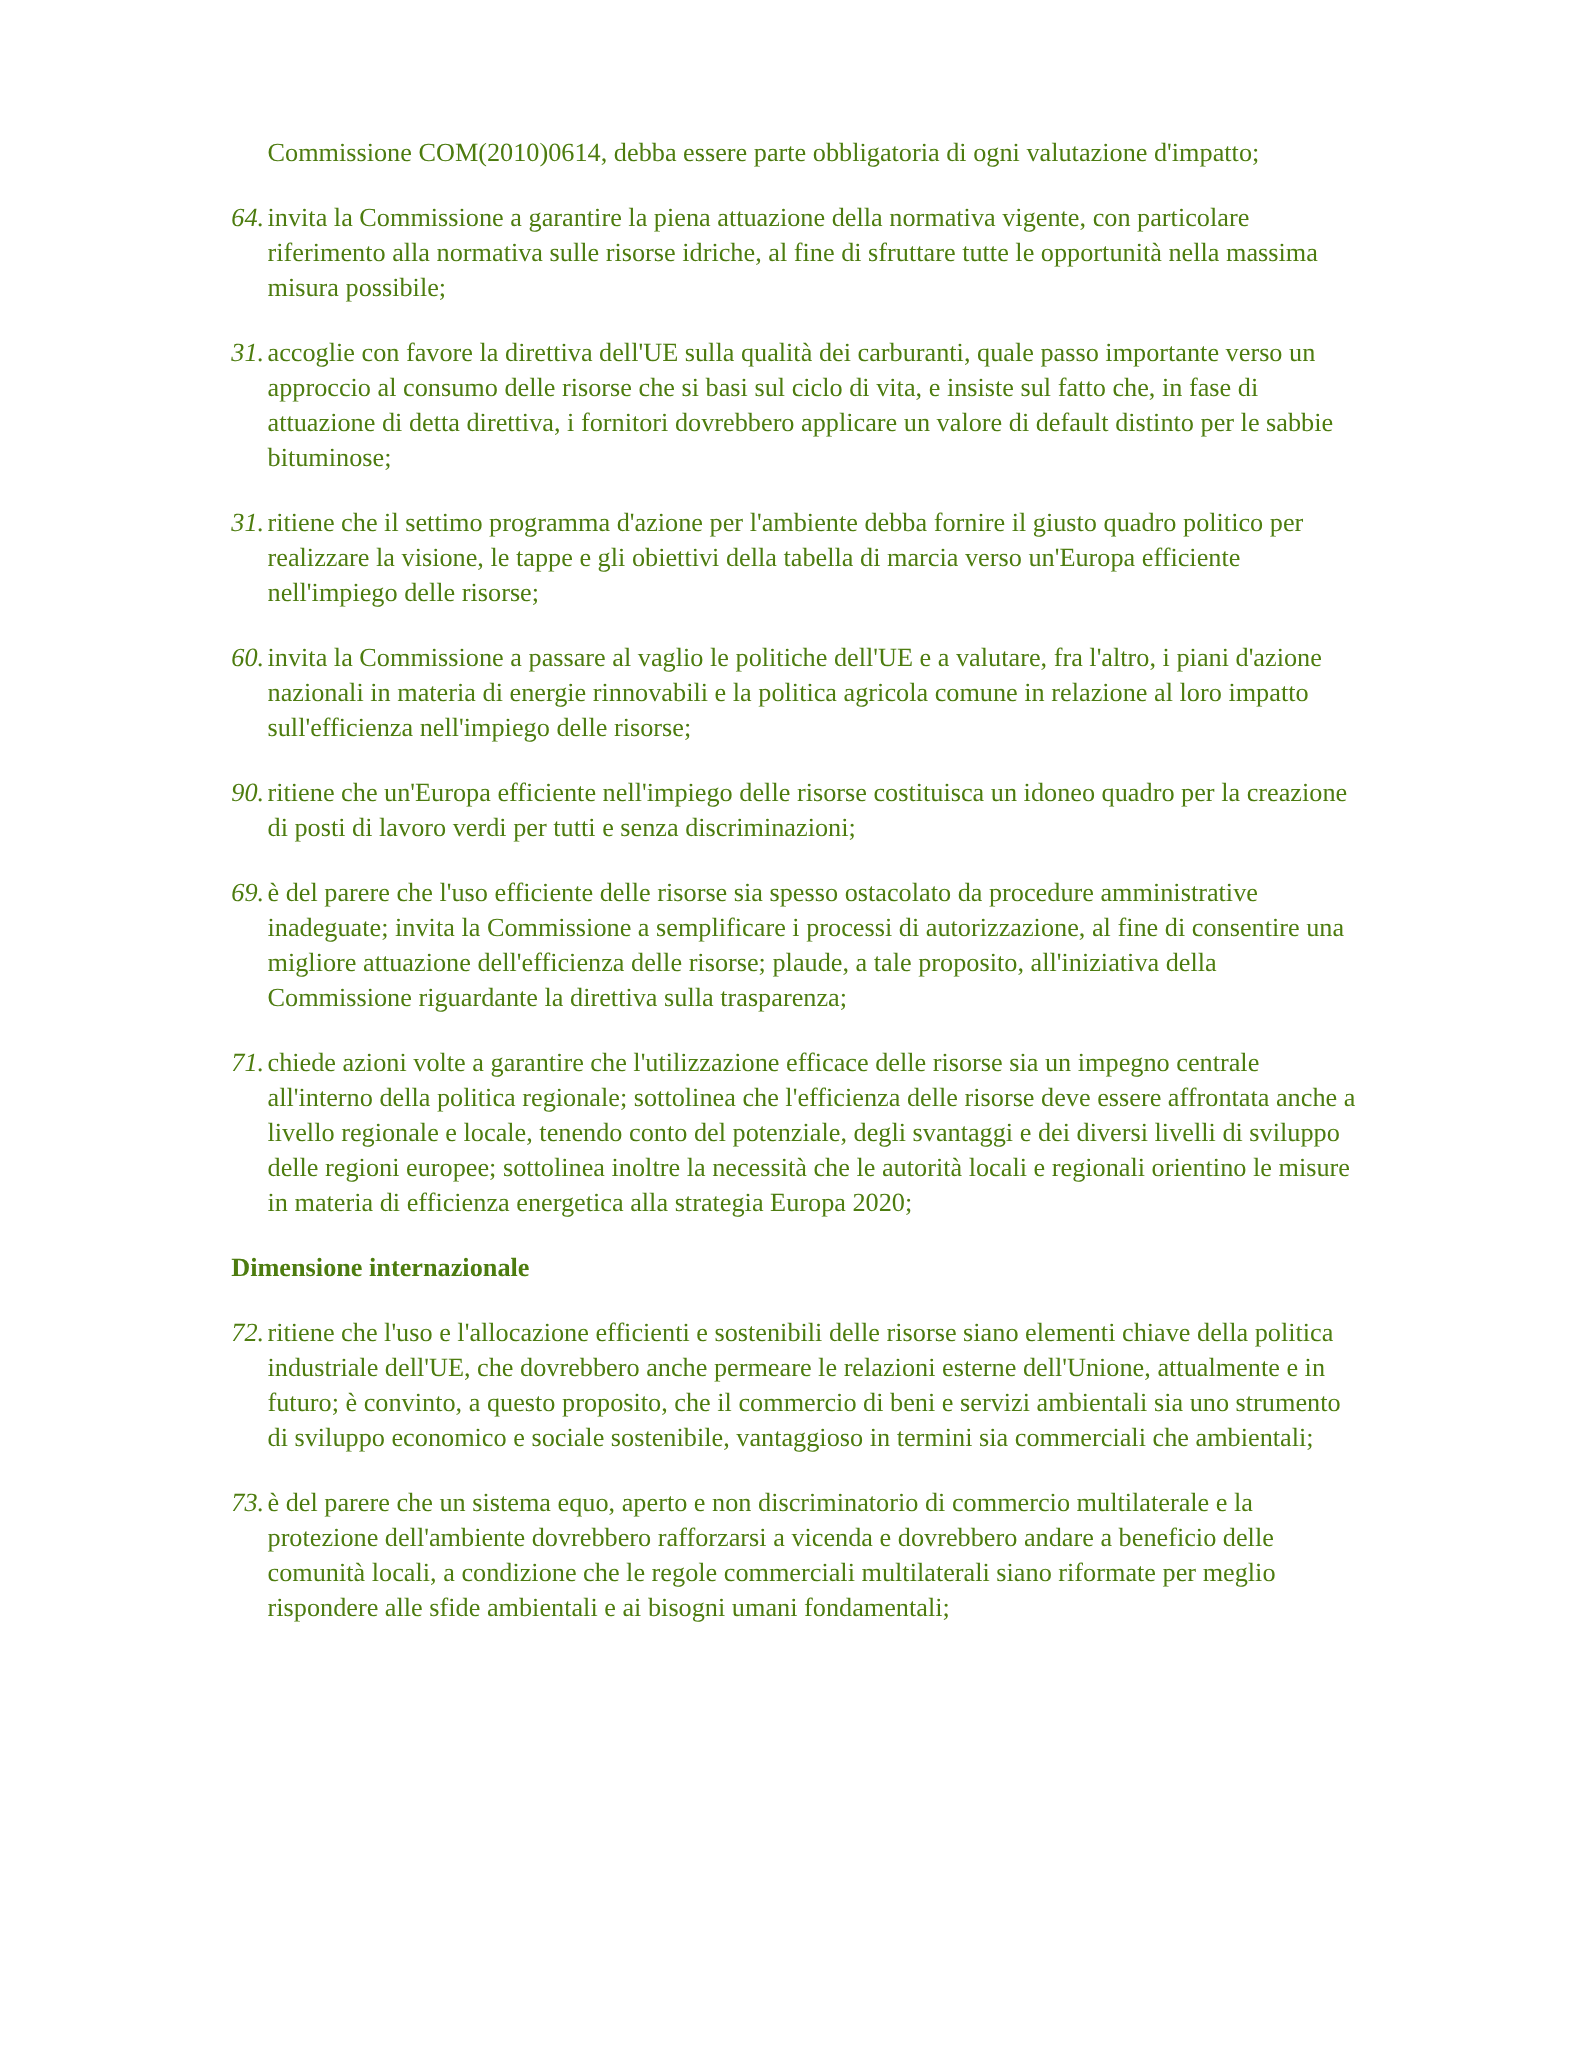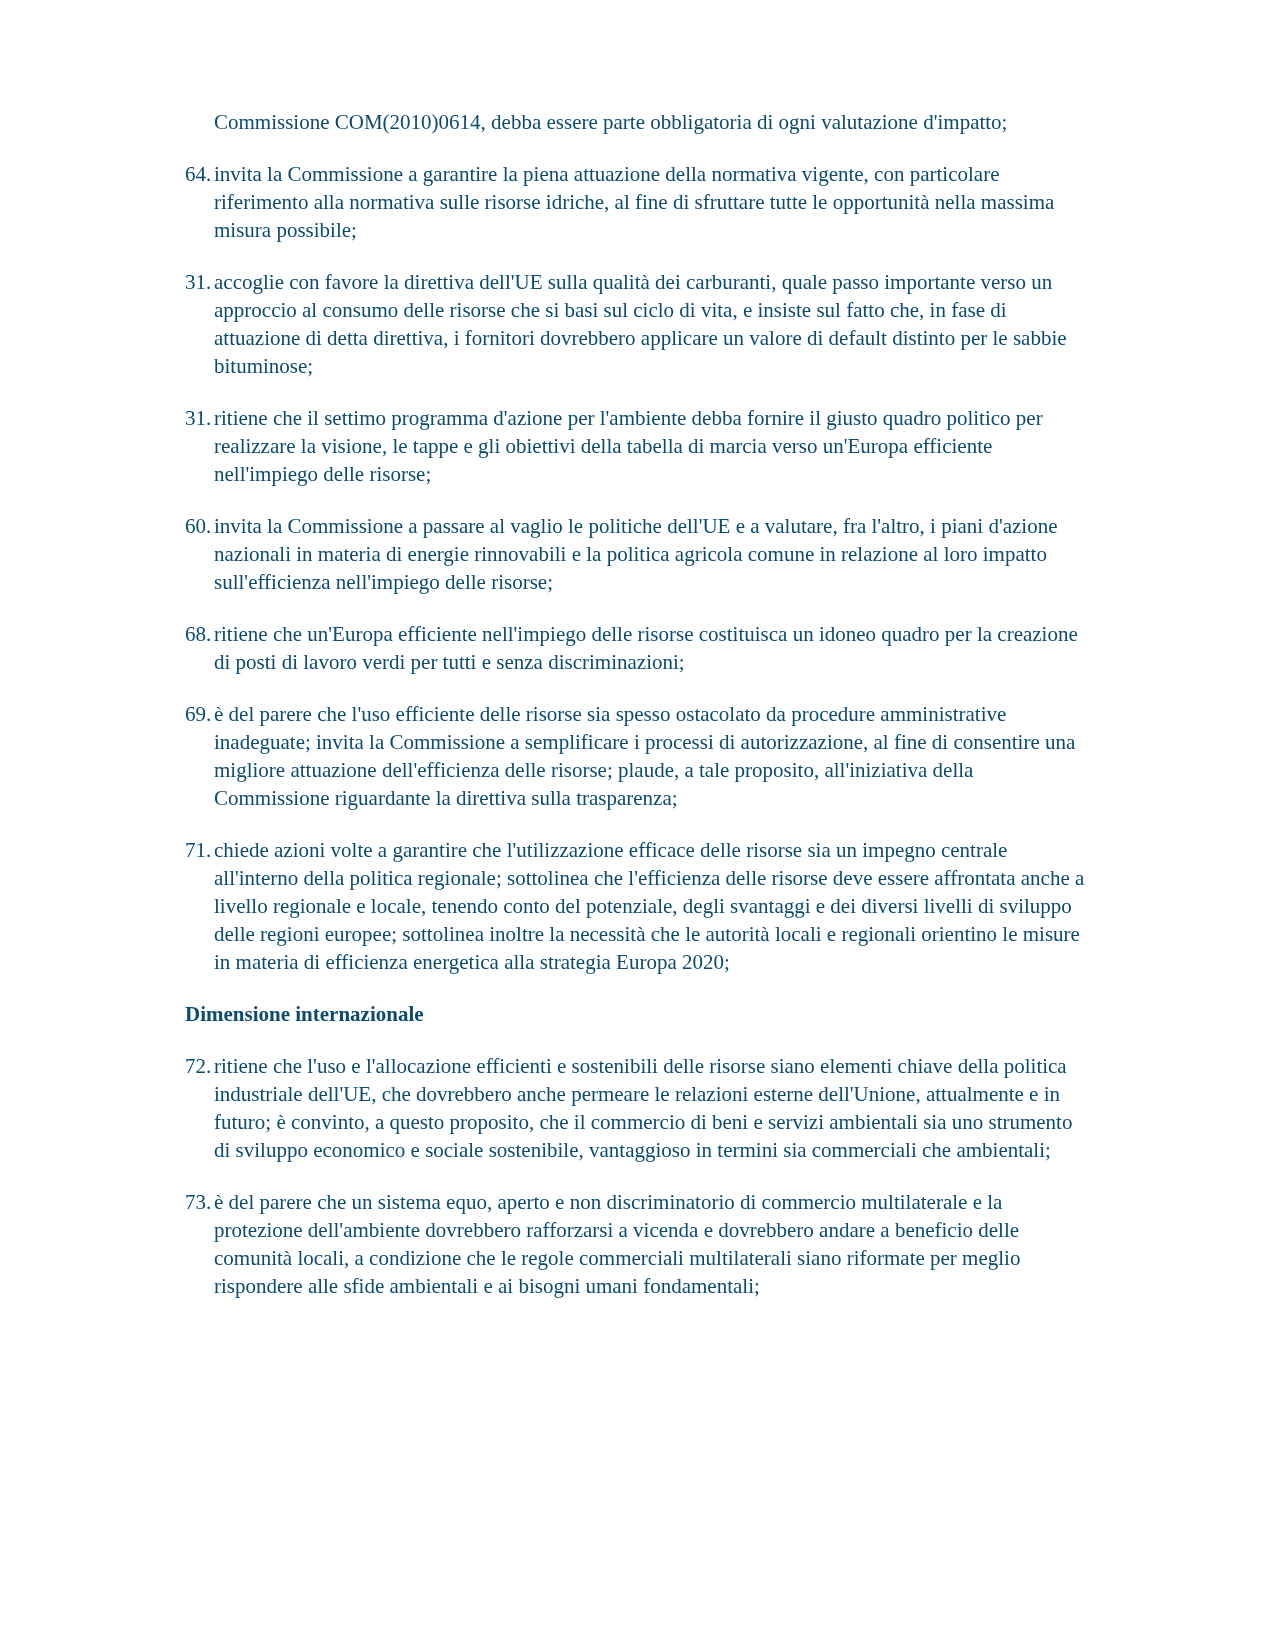--- a/index.html
+++ b/index.html
@@ -4,21 +4,21 @@
 <style>
   html, body {
     margin: 0;
     padding: 0;
     background: #ffffff;
   }
   .page {
     width: 1275px;
     height: 1650px;
     background: #ffffff;
-    color: #0c4a6e;
+    color: #4d7c0f;
     box-sizing: border-box;
     padding: 108px 185px 0 185px;
     font-family: "Liberation Serif", "DejaVu Serif", serif;
     font-size: 21px;
     line-height: 28px;
     overflow: hidden;
   }
   .content {
     width: 905px;
   }
@@ -27,20 +27,21 @@
   }
   .para {
     padding-left: 29px;
     text-indent: -29px;
     margin: 0 0 24px 0;
   }
   .para .num {
     display: inline-block;
     width: 29px;
     text-indent: 0;
+    font-style: italic;
   }
   .section-heading {
     font-weight: bold;
     margin: 0 0 24px 0;
   }
 </style>
 </head>
 <body>
 
 <div class="page">
@@ -58,21 +59,21 @@
 
     <p class="para">
       <span class="num">31.</span><span>ritiene che il settimo programma d'azione per l'ambiente debba fornire il giusto quadro politico per realizzare la visione, le tappe e gli obiettivi della tabella di marcia verso un'Europa efficiente nell'impiego delle risorse;</span>
     </p>
 
     <p class="para">
       <span class="num">60.</span><span>invita la Commissione a passare al vaglio le politiche dell'UE e a valutare, fra l'altro, i piani d'azione nazionali in materia di energie rinnovabili e la politica agricola comune in relazione al loro impatto sull'efficienza nell'impiego delle risorse;</span>
     </p>
 
     <p class="para">
-      <span class="num">68.</span><span>ritiene che un'Europa efficiente nell'impiego delle risorse costituisca un idoneo quadro per la creazione di posti di lavoro verdi per tutti e senza discriminazioni;</span>
+      <span class="num">90.</span><span>ritiene che un'Europa efficiente nell'impiego delle risorse costituisca un idoneo quadro per la creazione di posti di lavoro verdi per tutti e senza discriminazioni;</span>
     </p>
 
     <p class="para">
       <span class="num">69.</span><span>è del parere che l'uso efficiente delle risorse sia spesso ostacolato da procedure amministrative inadeguate; invita la Commissione a semplificare i processi di autorizzazione, al fine di consentire una migliore attuazione dell'efficienza delle risorse; plaude, a tale proposito, all'iniziativa della Commissione riguardante la direttiva sulla trasparenza;</span>
     </p>
 
 
     <p class="para">
       <span class="num">71.</span><span>chiede azioni volte a garantire che l'utilizzazione efficace delle risorse sia un impegno centrale all'interno della politica regionale; sottolinea che l'efficienza delle risorse deve essere affrontata anche a livello regionale e locale, tenendo conto del potenziale, degli svantaggi e dei diversi livelli di sviluppo delle regioni europee; sottolinea inoltre la necessità che le autorità locali e regionali orientino le misure in materia di efficienza energetica alla strategia Europa 2020;</span>
     </p>

